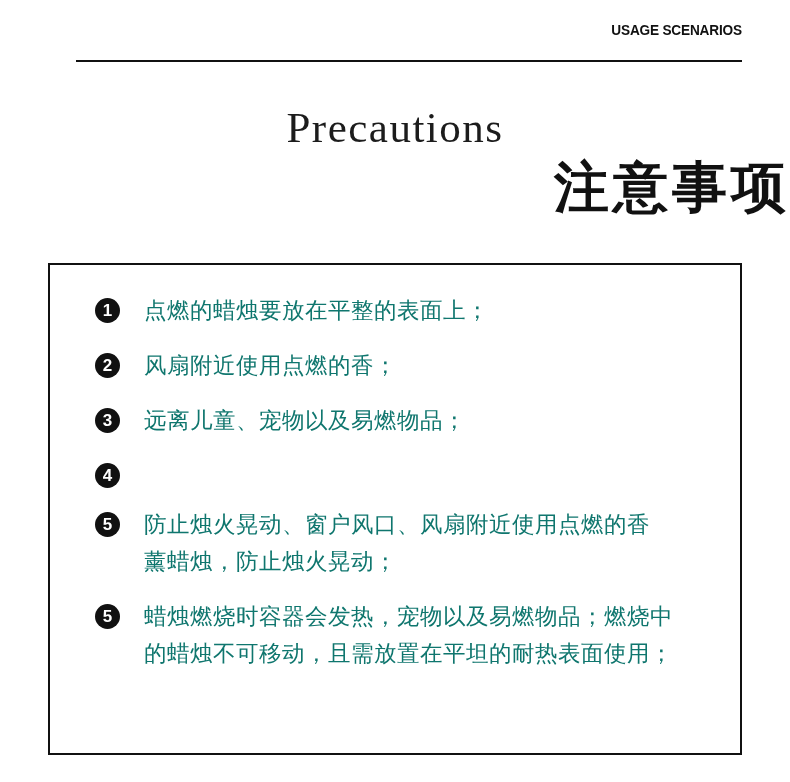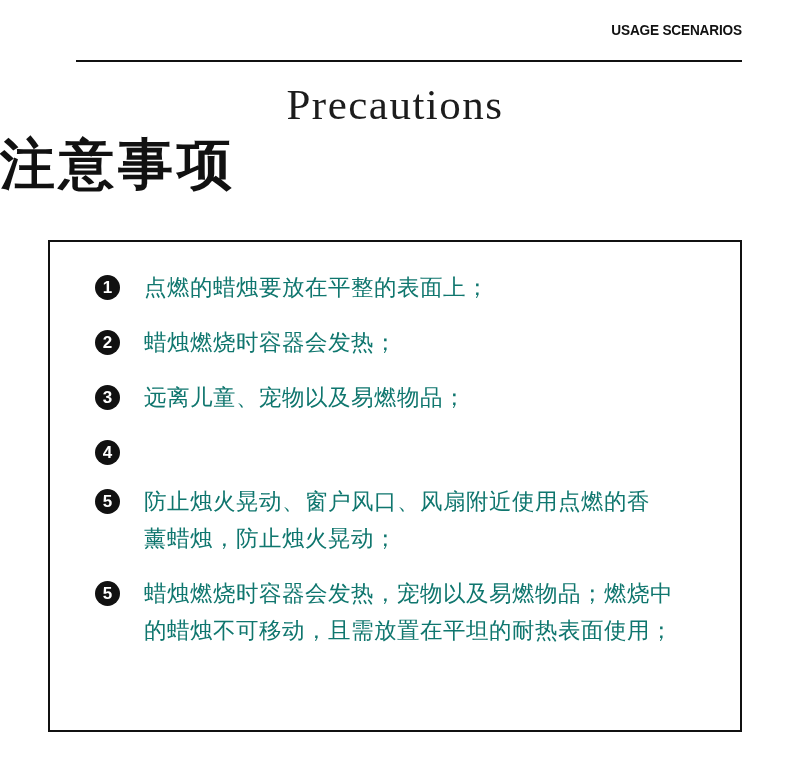--- a/index.html
+++ b/index.html
@@ -25,32 +25,32 @@
     font-size: 14.5px;
     font-weight: 700;
     color: #111111;
     letter-spacing: -0.2px;
     transform: scaleX(0.94);
     transform-origin: right center;
   }
 
   
   .title-en {
-    margin-top: 16px;
+    margin-top: 39px;
     text-align: center;
     font-family: "Liberation Serif", serif;
     font-weight: 400;
     font-size: 43px;
     line-height: 54px;
     color: #1c1c1c;
     letter-spacing: 1.5px;
   }
   .title-zh {
     margin-top: 2px;
-    text-align: left;
+    text-align: right;
     font-family: "Liberation Serif", serif;
     font-weight: 700;
     font-size: 55px;
     line-height: 62px;
     color: #111111;
     letter-spacing: 4px;
   }
 
   
   .box {
@@ -101,21 +101,21 @@
 
   <div class="box">
 
     <div class="item">
       <span class="badge">1</span>
       <span class="item-text">点燃的蜡烛要放在平整的表面上；</span>
     </div>
 
     <div class="item">
       <span class="badge">2</span>
-      <span class="item-text">蜡烛燃烧时容器会发热；</span>
+      <span class="item-text">风扇附近使用点燃的香；</span>
     </div>
 
     <div class="item">
       <span class="badge">3</span>
       <span class="item-text">远离儿童、宠物以及易燃物品；</span>
     </div>
 
     <div class="item">
       <span class="badge">4</span>
     </div>

